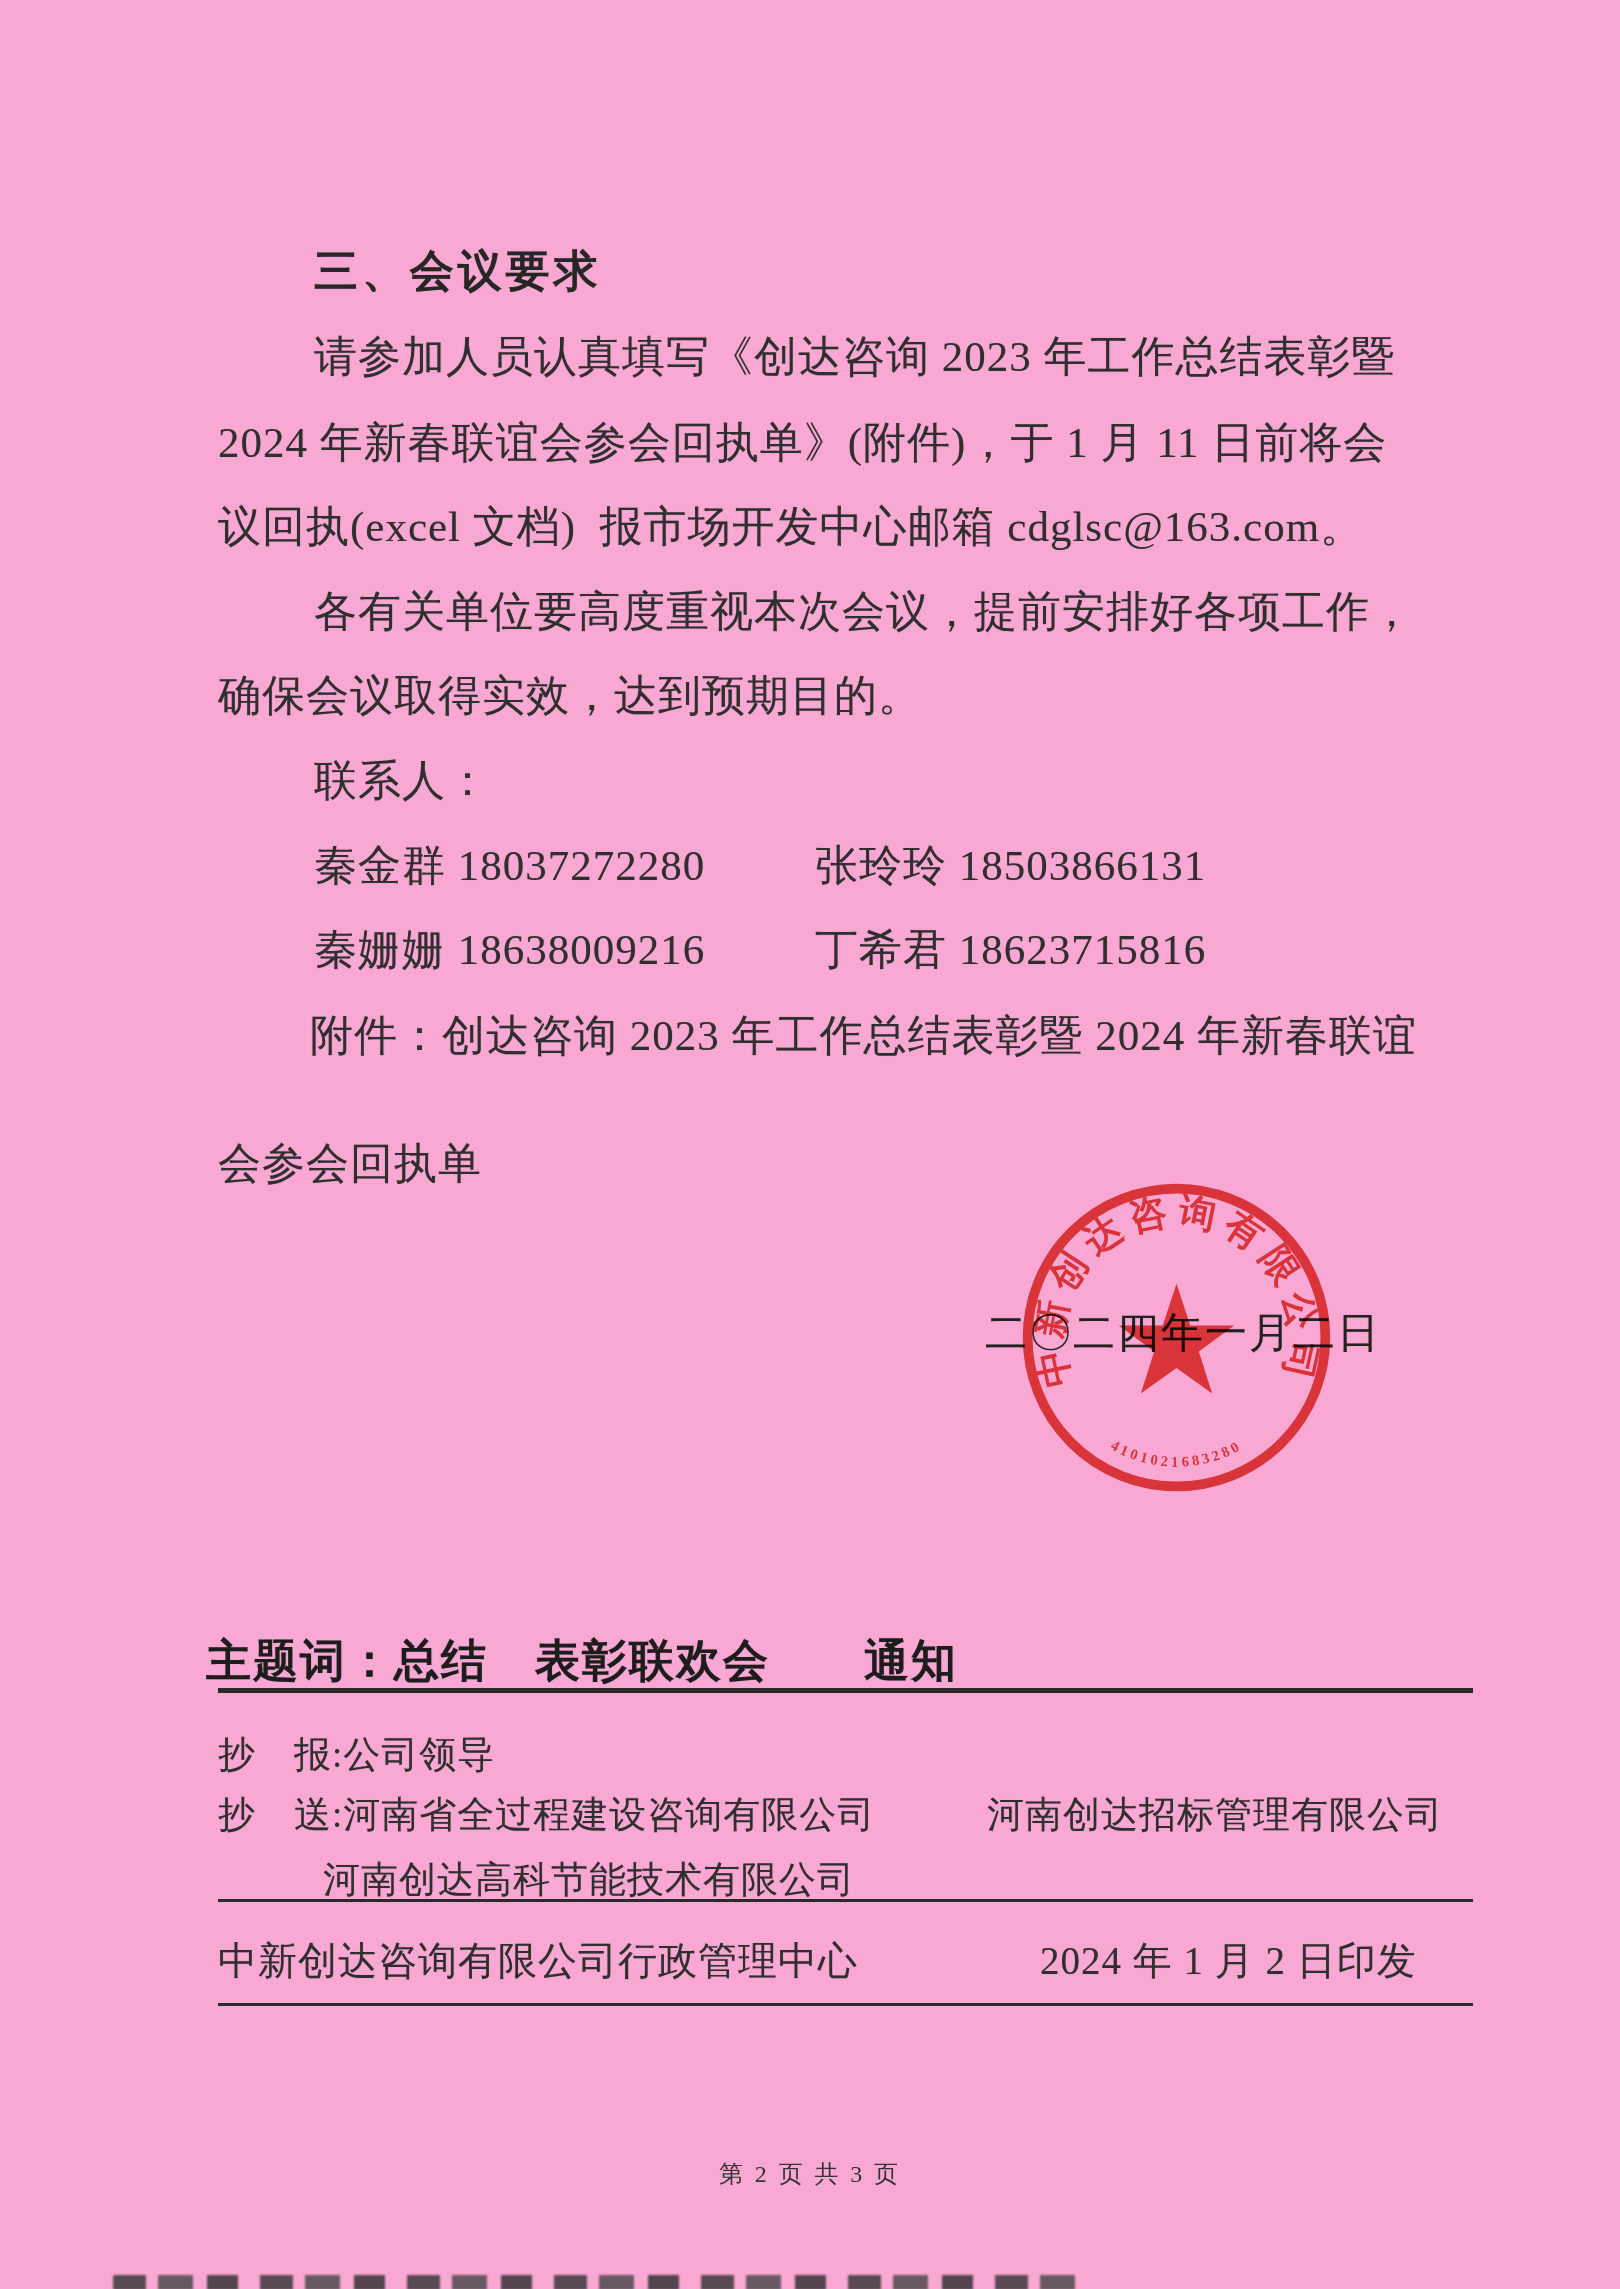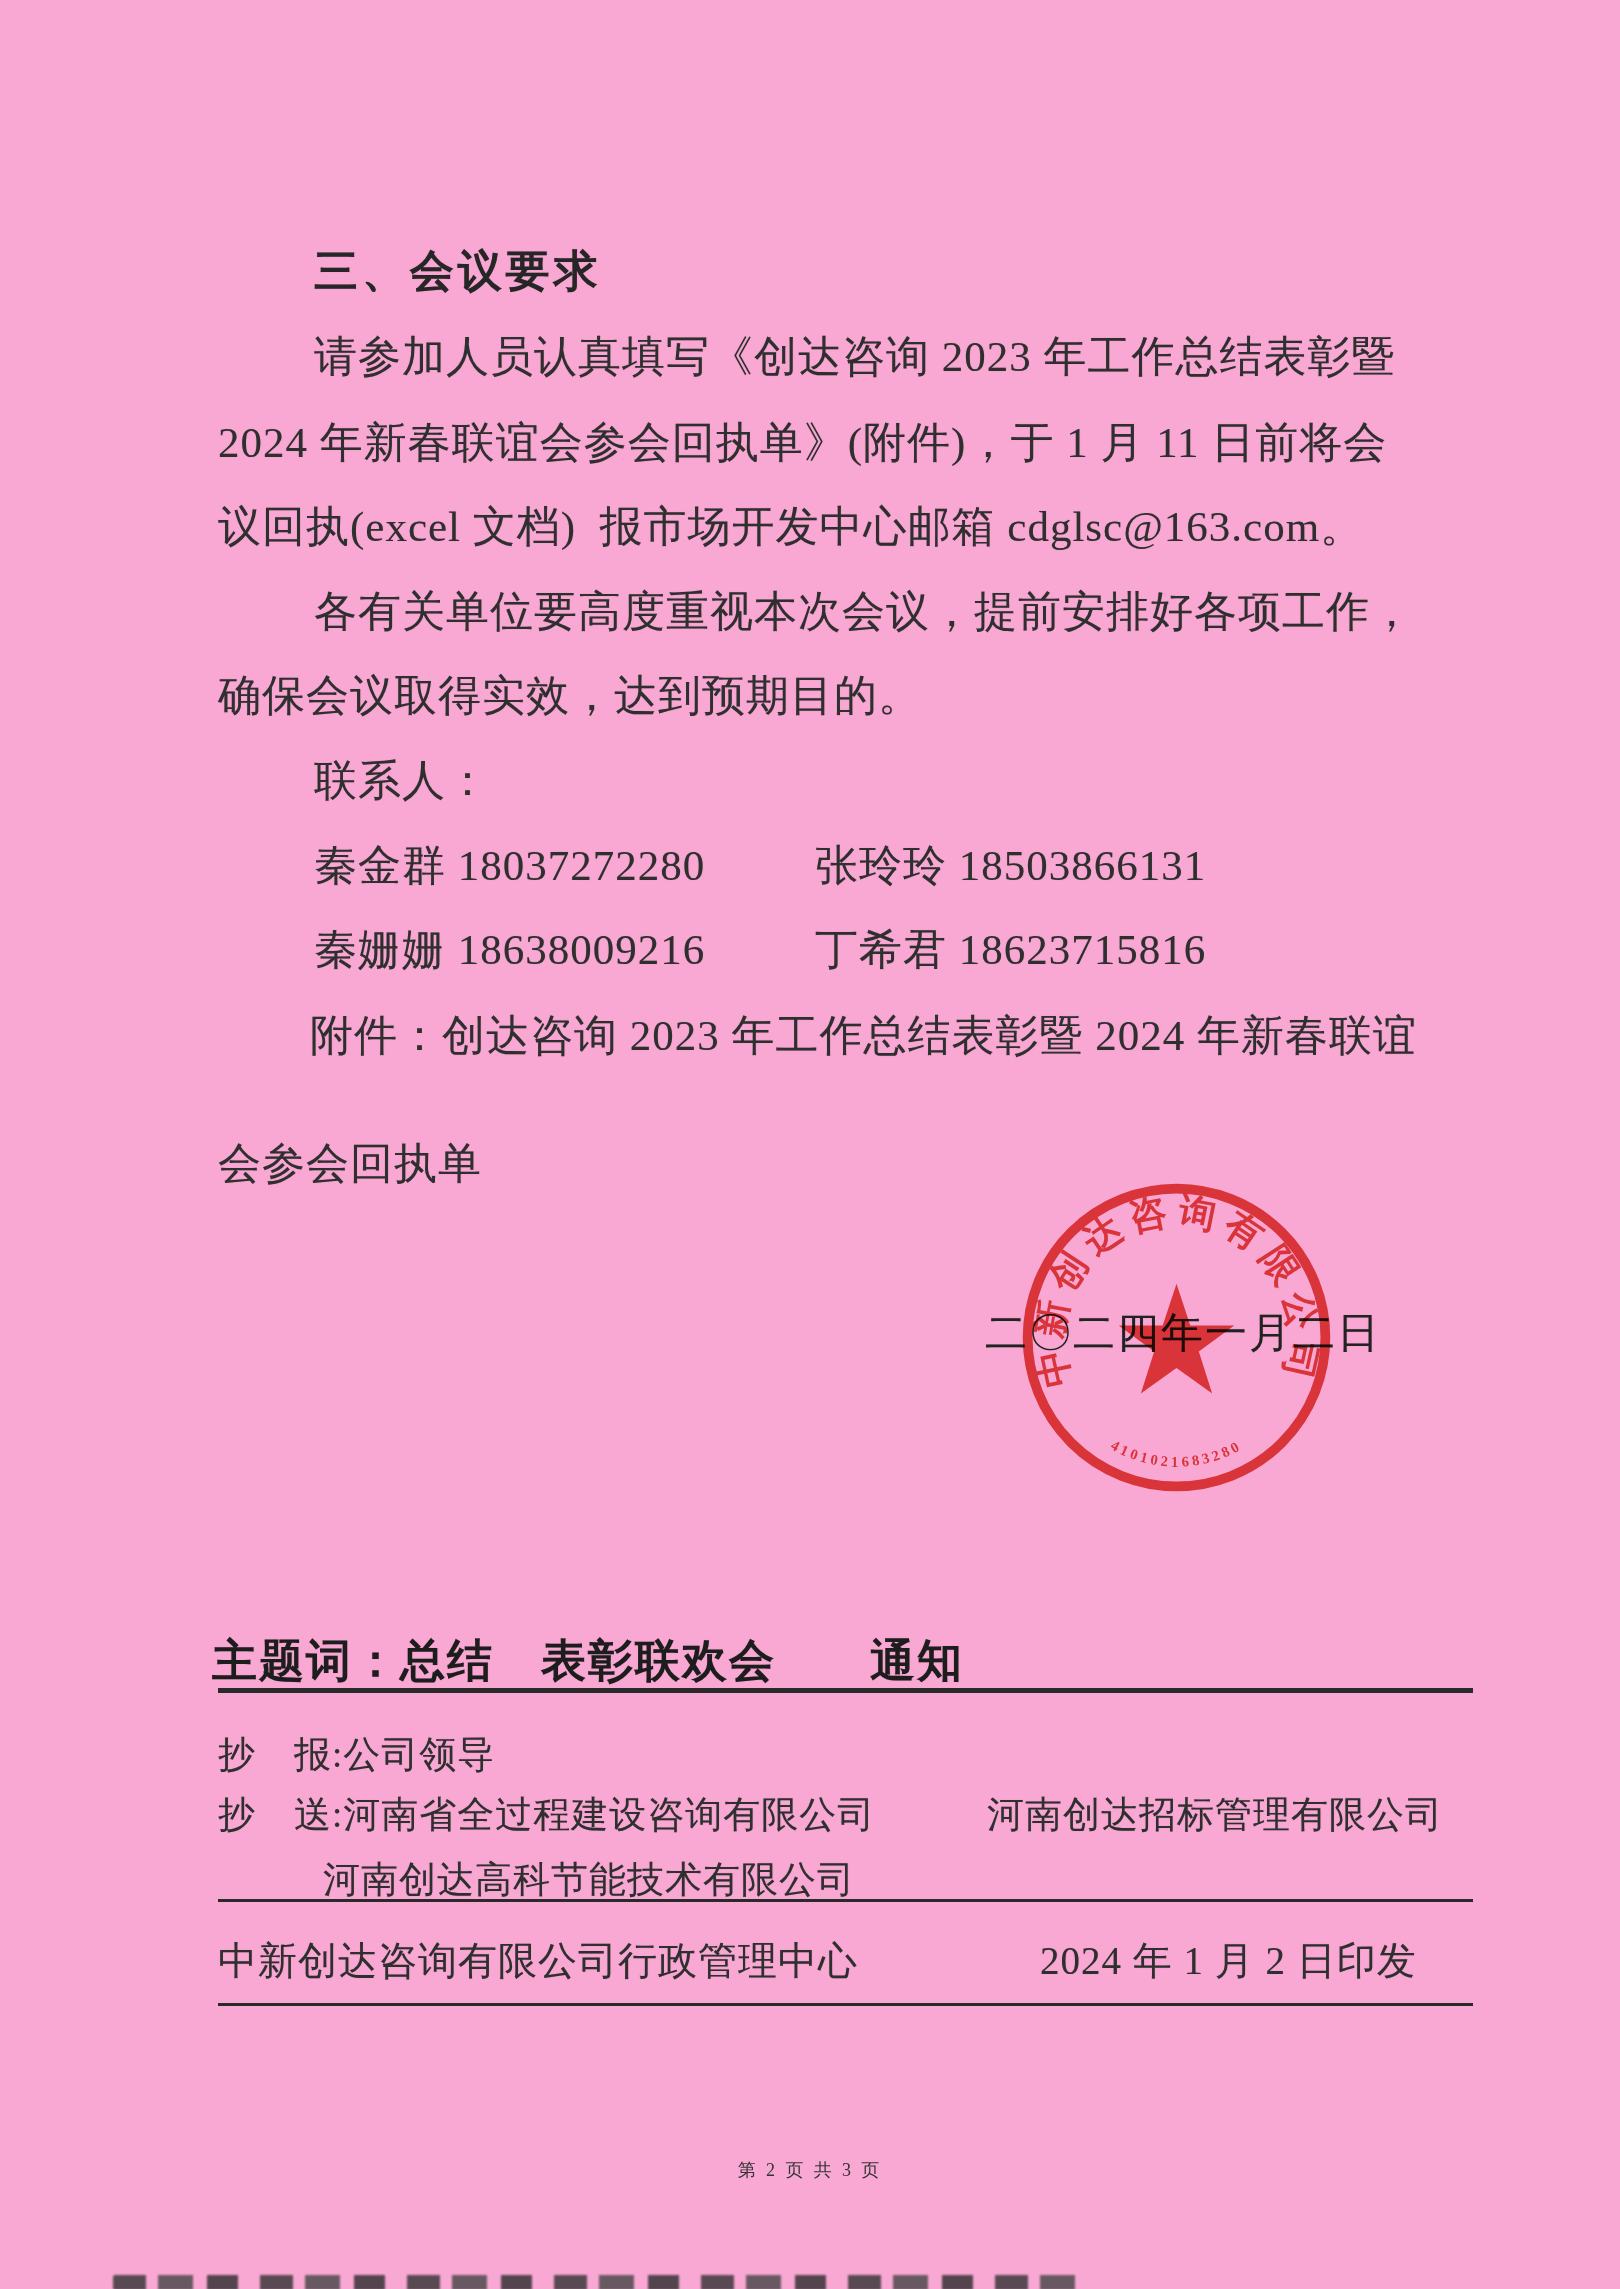--- a/index.html
+++ b/index.html
@@ -60,21 +60,21 @@
     letter-spacing:1px;
     margin-top:12px;
   }
   .issuer-row{
     font-size:39px;
   }
   .page-footer{
     position:absolute;
     left:0;width:100%;
     text-align:center;
-    font-size:18px;
+    font-size:24px;
     letter-spacing:2.9px;
     color:#333;
   }
   .scan-artifact{
     position:absolute;
     left:113px;top:2275px;
     width:965px;height:14.7px;
     border-radius:2px;
     background:repeating-linear-gradient(90deg,
       #323232 0 33px, transparent 33px 45px,
@@ -119,21 +119,21 @@
     <circle cx="170" cy="169" r="152" fill="none" stroke-width="10" stroke="#dd4136"></circle>
     <polygon points="170,114 155.9,156.6 111,156.8 147.2,183.4 133.6,226.2 170,200 206.4,226.2 192.8,183.4 229,156.8 184.1,156.6" fill="#dd4136"></polygon>
     <text font-size="38" letter-spacing="8" text-anchor="middle" fill="#dd4136">
       <textPath href="#sealTopArc" xlink:href="#sealTopArc" startOffset="50%">中新创达咨询有限公司</textPath>
     </text>
     <text font-size="15" letter-spacing="3.5" text-anchor="middle" fill="#dd4136">
       <textPath href="#sealBottomArc" xlink:href="#sealBottomArc" startOffset="50%">4101021683280</textPath>
     </text>
   </svg>
 
-  <div class="line subject-line" style="left:212px;top:1635px;">主题词：总结　表彰联欢会　　通知</div>
+  <div class="line subject-line" style="left:206px;top:1635px;">主题词：总结　表彰联欢会　　通知</div>
   <div class="rule" style="top:1688px;height:4.9px;"></div>
 
   <div class="line foot-row" style="left:218px;top:1722px;"><span>抄　报:</span><span>公司领导</span></div>
 
   <div class="line foot-row" style="left:218px;top:1782px;"><span>抄　送:</span><span>河南省全过程建设咨询有限公司</span></div>
 
   <div class="line foot-row" style="left:987px;top:1782px;">河南创达招标管理有限公司</div>
 
   <div class="line foot-row" style="left:323px;top:1847px;">河南创达高科节能技术有限公司</div>
 

